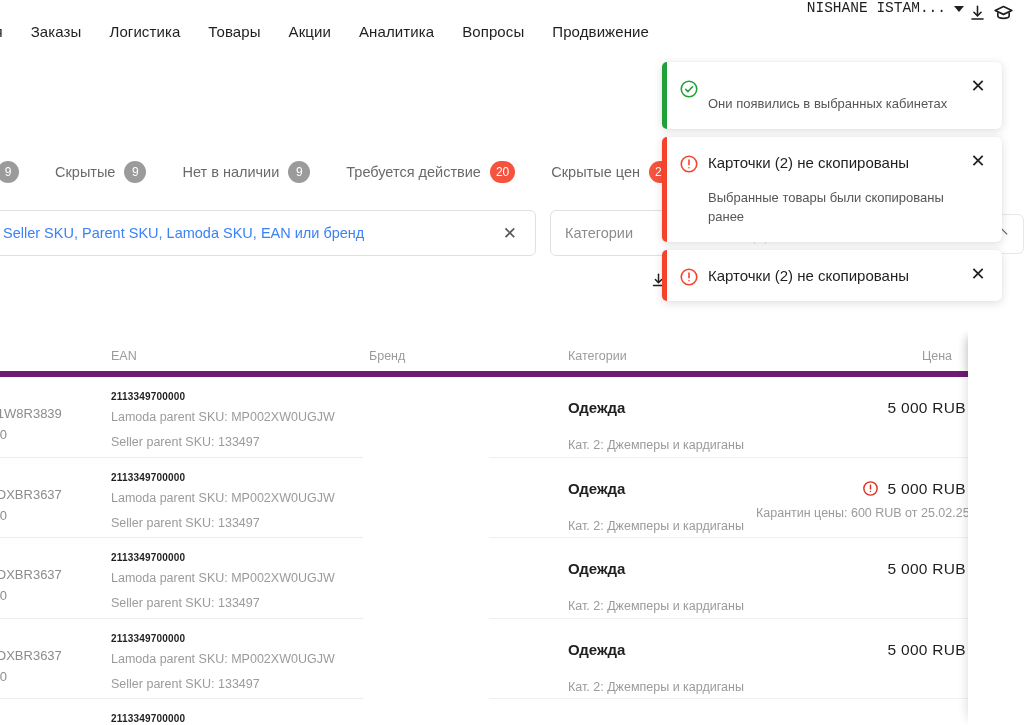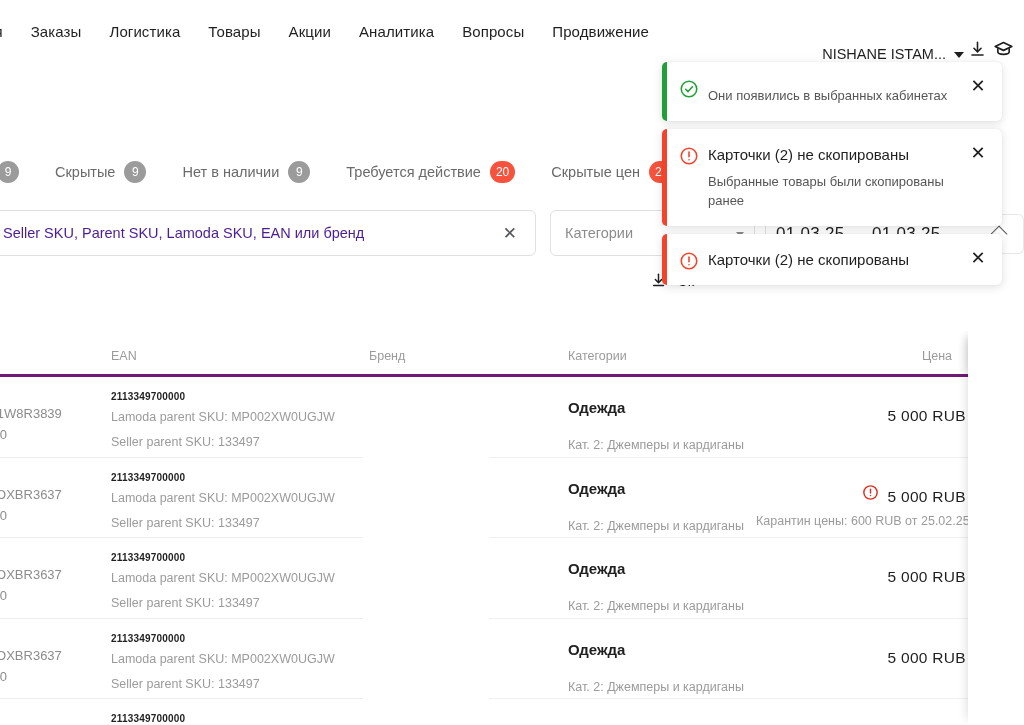--- a/index.html
+++ b/index.html
@@ -24,21 +24,21 @@
     display: flex; align-items: center; gap: 28px;
     padding-left: 0px; margin-left: -14px;
     white-space: nowrap;
   }
   .nav-item {
     font-size: 15px; color: #1f1f1f; letter-spacing: .1px;
     cursor: pointer; line-height: 1;
   }
   .nav-right {
     position: absolute; right: 8px; top: 0; height: 62px;
-    display: flex; align-items: flex-end; 
+    display: flex; align-items: flex-start;  font-family: Liberation Mono, monospace;
   }
   .account {
     display: flex; align-items: center; gap: 8px;
     font-size: 14.5px; color: #1f1f1f; cursor: pointer; white-space: nowrap;
   }
   .caret-dn {
     width: 0; height: 0;
     border-left: 5px solid transparent; border-right: 5px solid transparent;
     border-top: 6px solid #1f1f1f;
     margin-top: 2px;
@@ -65,21 +65,21 @@
   .filters {
     position: absolute; left: 0; top: 210px; width: 1024px; height: 46px;
     display: flex; align-items: center; gap: 14px;
   }
   .search-box {
     position: relative;
     width: 548px; height: 46px; margin-left: -12px;
     border: 1px solid #e0e0e0; border-radius: 6px; background: #fff;
     display: flex; align-items: center; padding: 0 14px;
   }
-  .search-box .ph { font-size: 14.5px; color: #4c1d95; flex: 1; }
+  .search-box .ph { font-size: 14.5px; color: #3b82f6; flex: 1; }
   .clear-x {
     font-size: 17px; color: #55595c; cursor: pointer; line-height: 1;
     padding: 2px 4px; font-weight: 300;
   }
   .cat-box {
     width: 250px; height: 46px;
     border: 1px solid #e0e0e0; border-radius: 6px; background:#fff;
     display: flex; align-items: center; padding: 0 14px;
   }
   .cat-box .ph { font-size: 14.5px; color: #8c8c8c; }
@@ -111,21 +111,21 @@
     font-size: 14.5px; color: #1f1f1f; cursor: pointer; white-space: nowrap;
   }
 
   
   .table-wrap {
     position: absolute; left: 0; top: 331px; width: 1024px; height: 394px;
     background: #fff; overflow: hidden;
   }
   .thead {
     position: relative; height: 46px;
-    border-bottom: 3px solid #701a75;
+    border-bottom: 6px solid #701a75;
     display: flex; align-items: center;
   }
   .th { font-size: 12.5px; color: #9b9b9b; position: absolute; top: 18px; }
   .th-ean    { left: 111px; }
   .th-brand  { left: 369px; }
   .th-cat    { left: 568px; }
   .th-price  { right: 72px; }
   .gear-cell {
     position: absolute; right: 0; top: 0; width: 56px; height: 46px;
     background: #fff;
@@ -150,21 +150,21 @@
   .c-ean { position: absolute; left: 111px; top: 14px; width: 240px; }
   .ean-num { font-size: 10px; font-weight: 700; color: #1f1f1f; letter-spacing: .2px; }
   .ean-sub { font-size: 12.5px; color: #9b9b9b; line-height: 20px; margin-top: 5px; }
   .c-cat { position: absolute; left: 568px; top: 22px; }
   .cat-main { font-size: 15px; font-weight: 700; color: #1f1f1f; }
   .cat-sub  { font-size: 12.5px; color: #9b9b9b; margin-top: 22px; }
   .c-price {
     position: absolute; right: 58px; top: 22px; text-align: right; white-space: nowrap;
   }
   .price-line { display: flex; align-items: center; justify-content: flex-end; gap: 8px; }
-  .price-val { font-size: 15.5px; color: #1f1f1f; letter-spacing: .3px; margin-top: 8px; }
+  .price-val { font-size: 15.5px; color: #1f1f1f; letter-spacing: .3px; }
   .price-warn { font-size: 12.5px; color: #9b9b9b; line-height: 19px; margin-top: 6px; max-width: 210px; }
   .kebab {
     position: absolute; right: 10px; top: 50%; transform: translateY(-50%);
     width: 36px; height: 24px; display: flex; align-items: center; justify-content: center;
     gap: 3px; cursor: pointer;
   }
   .kebab i { width: 4px; height: 4px; border-radius: 50%; background: #2b2b2b; display: block; }
 
   
   .right-frozen {
@@ -181,21 +181,21 @@
   .toast {
     position: relative; background: #fff; border-radius: 5px;
     box-shadow: 0 2px 10px rgba(0,0,0,.13), 0 0 1px rgba(0,0,0,.12);
     padding: 16px 44px 16px 46px; overflow: hidden;
   }
   .toast .bar { position: absolute; left: 0; top: 0; bottom: 0; width: 5px; }
   .toast.success .bar { background: #21a038; }
   .toast.error   .bar { background: #f5432b; }
   .t-icon { position: absolute; left: 17px; top: 17px; width: 20px; height: 20px; }
   .t-title { font-size: 15px; color: #1f1f1f; line-height: 19px; }
-  .t-desc  { font-size: 13px; color: #565656; line-height: 19px; margin-top: 8px; }
+  .t-desc  { font-size: 13px; color: #565656; line-height: 19px; margin-top: 16px; }
   .t-close {
     position: absolute; right: 14px; top: 14px;
     width: 20px; height: 20px; cursor: pointer;
     display: flex; align-items: center; justify-content: center;
     font-size: 18px; color: #1f1f1f; font-weight: 300; line-height: 1;
   }
 </style>
 </head>
 <body>
 

